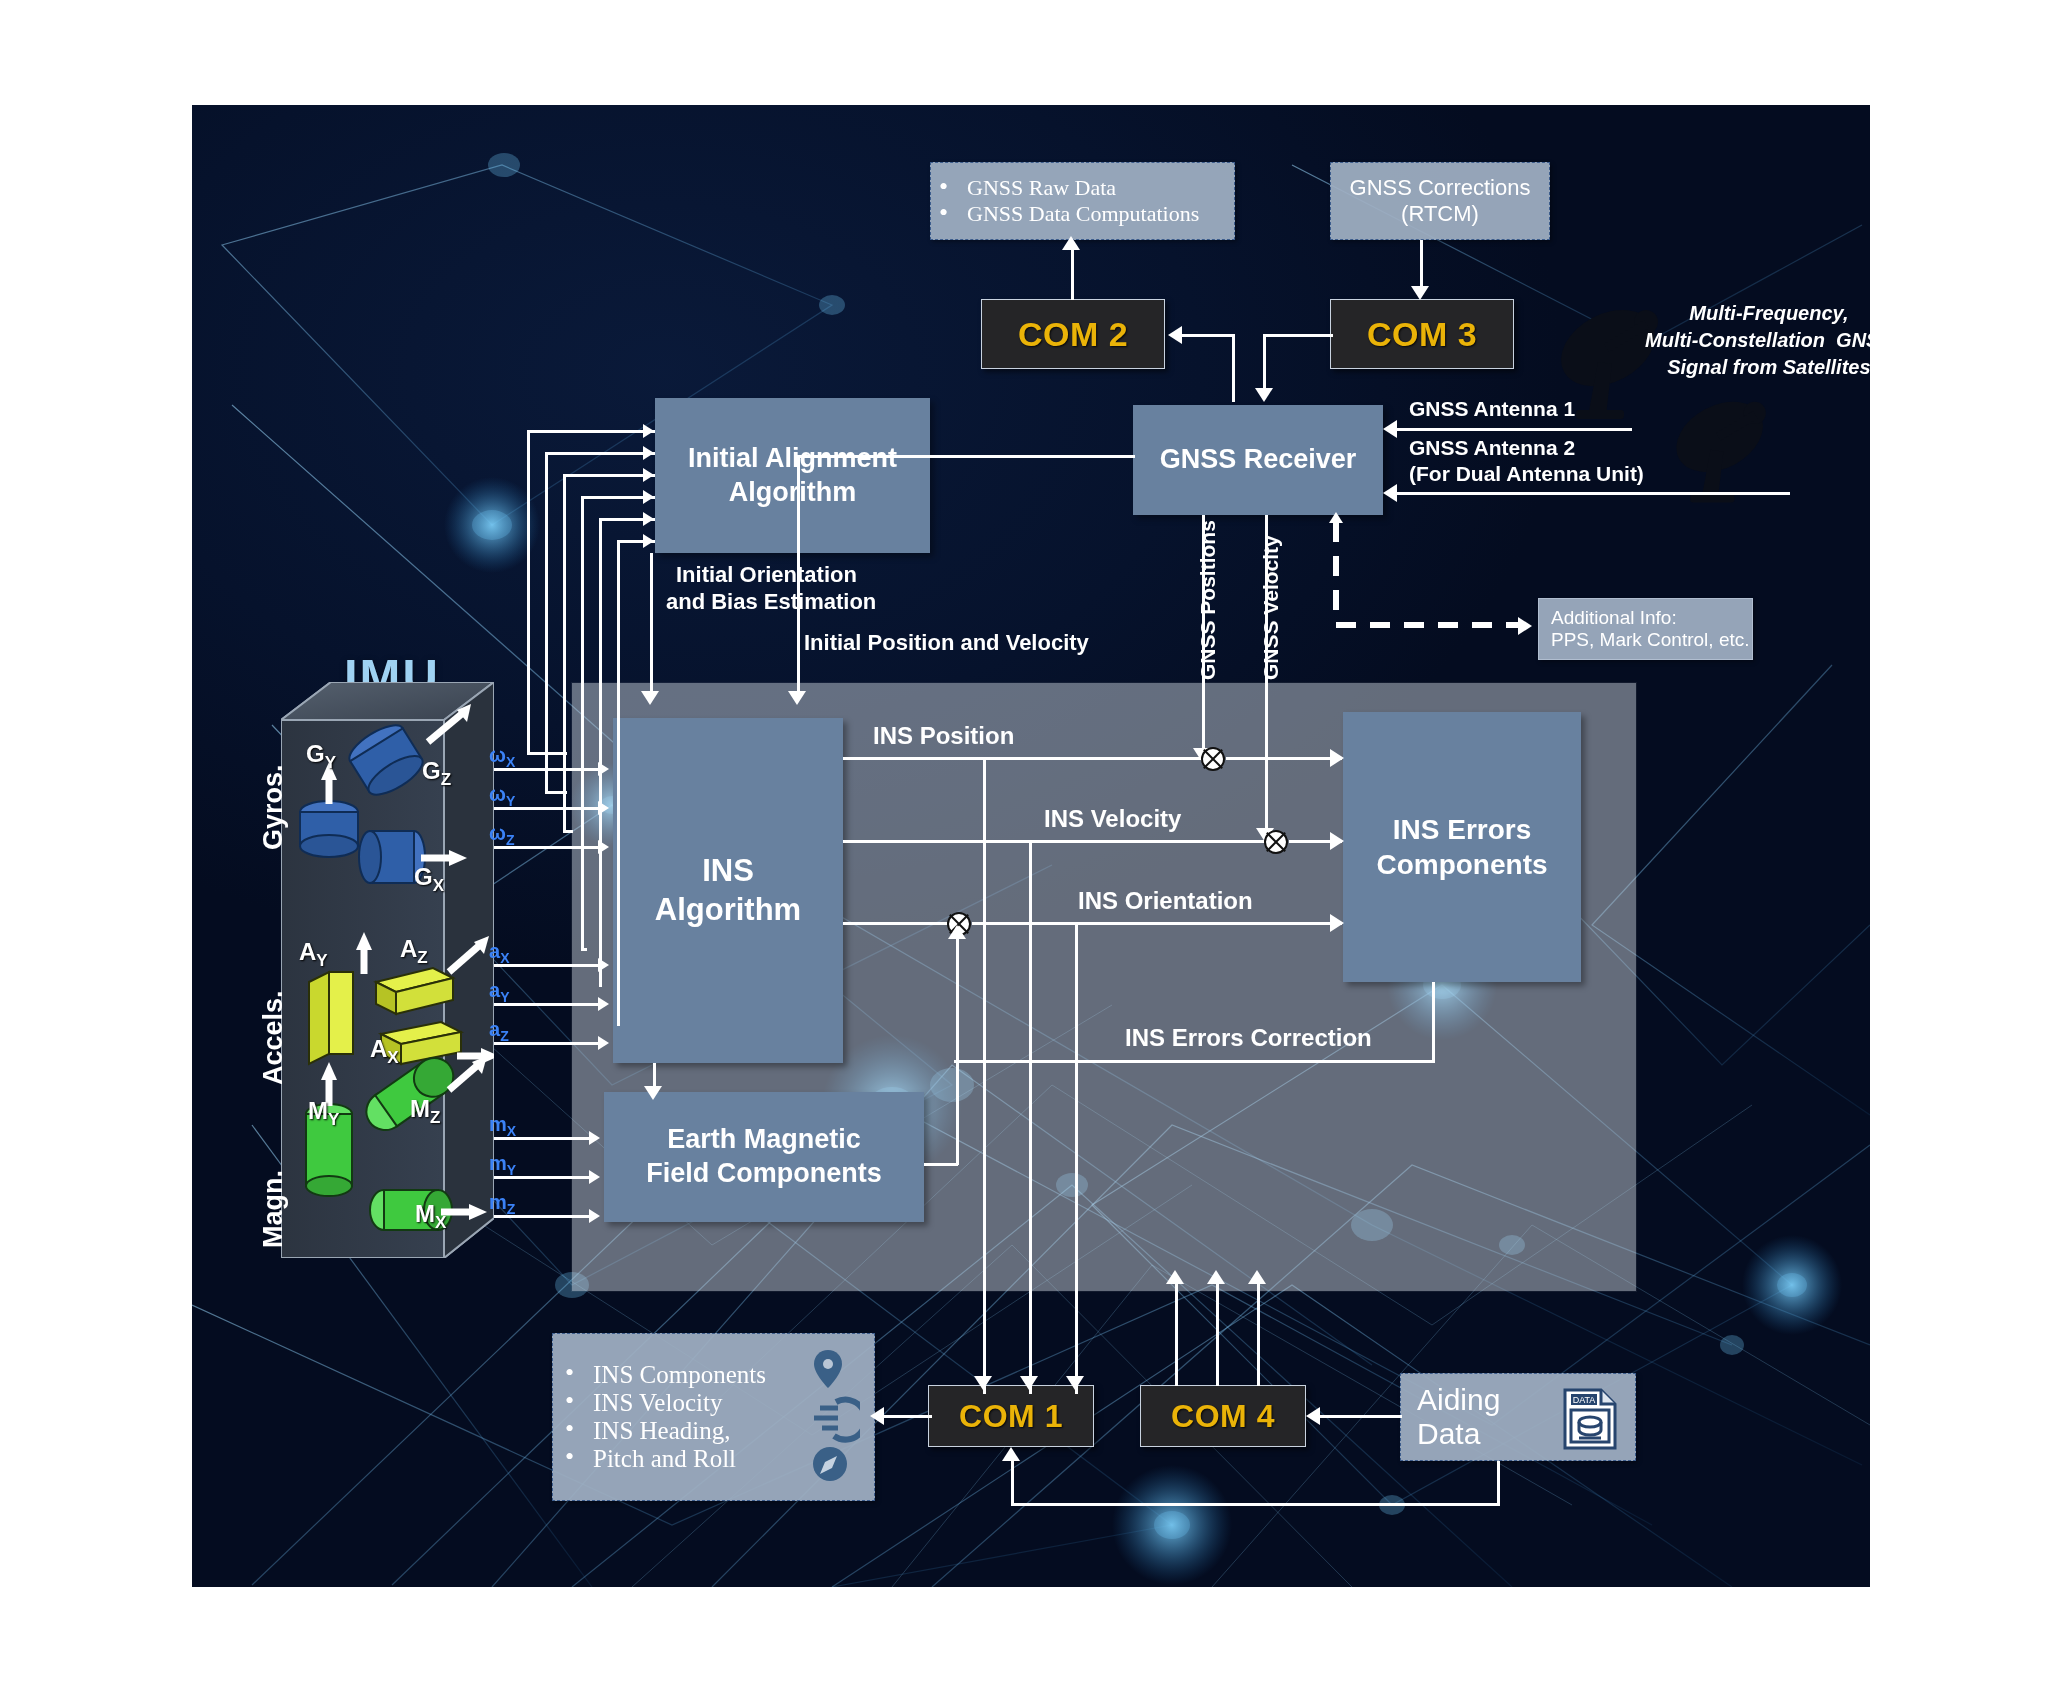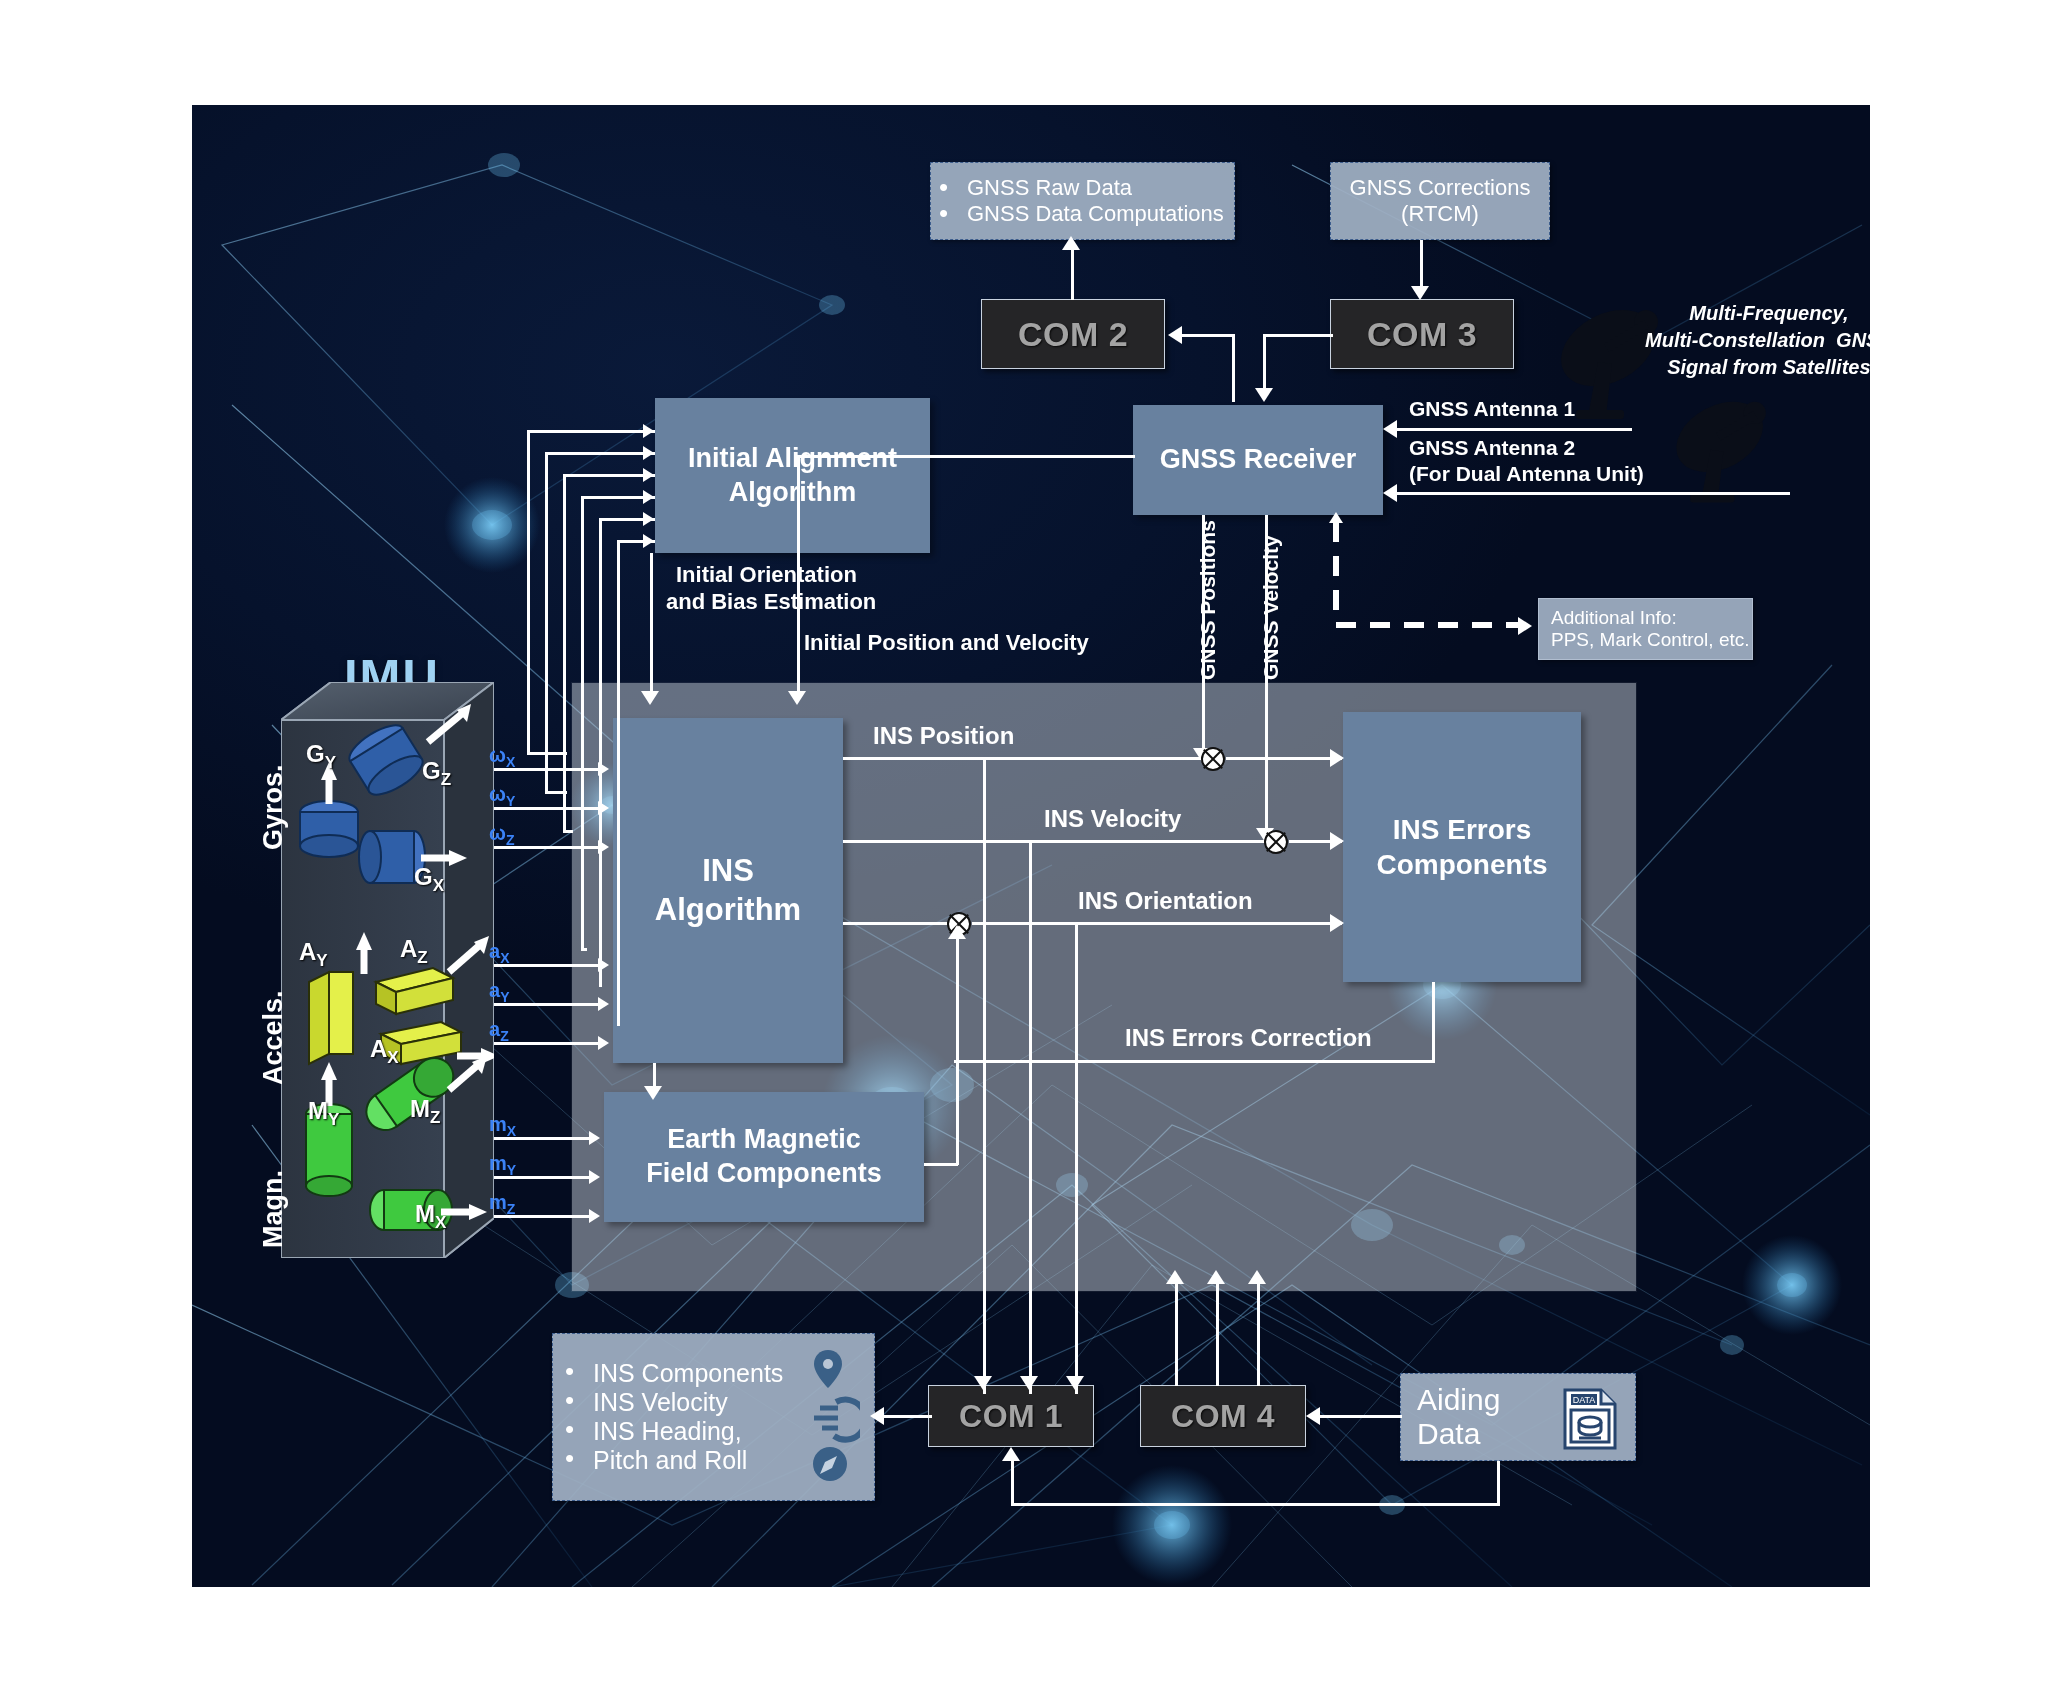--- a/index.html
+++ b/index.html
@@ -20,36 +20,36 @@
   
   .bx{position:absolute;box-sizing:border-box;display:flex;align-items:center;justify-content:center;text-align:center;}
 
   .blockbox{
     background:#68819f;color:#fff;font-weight:bold;
     box-shadow:4px 4px 6px rgba(0,0,0,.35);
     line-height:1.25;
   }
 
   .combox{
-    background:#252527;color:#a3a3a3;font-weight:bold;
+    background:#252527;color:#eab308;font-weight:bold;
     border:1px solid #c9d3e0;
     box-shadow:3px 3px 5px rgba(0,0,0,.5);
     text-shadow:1px 1px 2px rgba(0,0,0,.8);
     letter-spacing:.5px;
   }
 
   .infobox{
     background:rgba(160,176,196,.93);color:#fff;
     border:1px dashed #3d5d8d;
     box-shadow:2px 2px 4px rgba(0,0,0,.35);
     justify-content:flex-start;text-align:left;
   }
   .infobox.solid{border:1px solid rgba(200,212,228,.55);}
   .infobox ul{margin:0;padding:0 0 0 30px;list-style:none;}
-  .infobox li{position:relative;padding-left:6px;white-space:nowrap;}
+  .infobox li{position:relative;padding-left:6px;white-space:nowrap;font-family:Liberation Serif, serif;}
   .infobox li:before{content:"\2022";position:absolute;left:-22px;top:-1px;font-size:26px;line-height:1;}
 
   
   #kalman{
     position:absolute;left:572px;top:683px;width:1064px;height:608px;
     background:rgba(214,222,232,.46);
     box-shadow:0 0 0 1px rgba(255,255,255,.06);
   }
   #kalman-label{
     position:absolute;left:1355px;top:1155px;width:260px;color:#101010;

